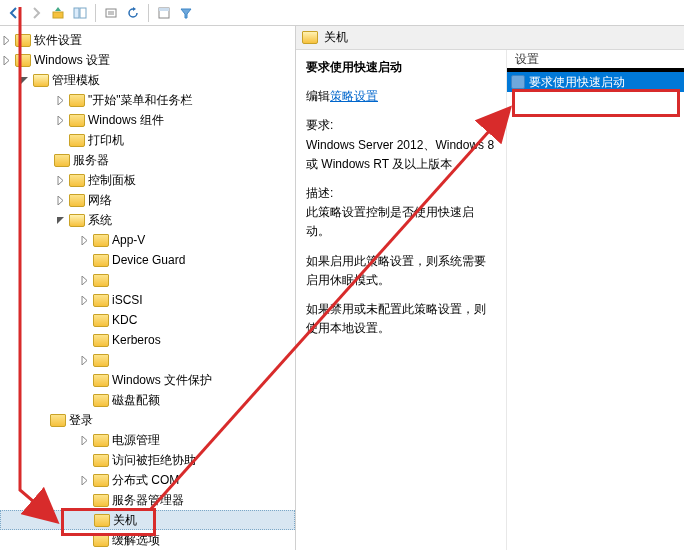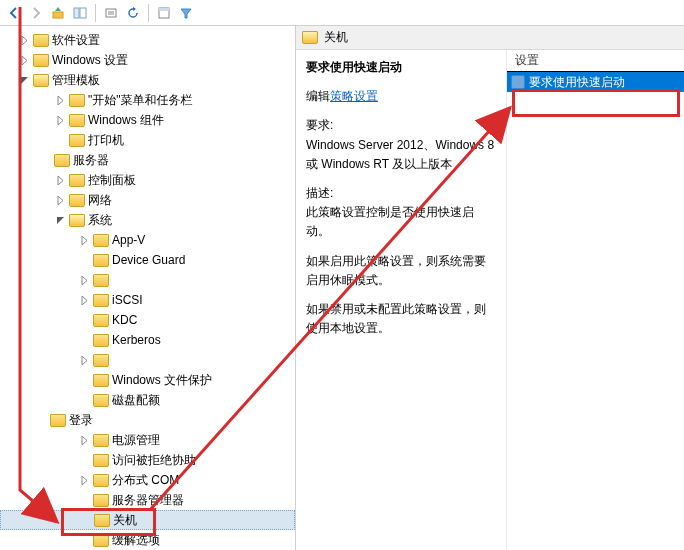--- a/index.html
+++ b/index.html
@@ -101,21 +101,21 @@
     margin-bottom: 10px;
   }
   .info-col a { color: #0066cc; }
   .info-col p { margin-bottom: 10px; }
   .list-col {
     flex: 1;
     border-left: 1px solid #e8e8e8;
   }
   .list-header {
     height: 22px;
-    border-bottom: 1px solid #000000;
+    border-bottom: 4px solid #000000;
     display: flex; align-items: center;
     padding: 0 8px;
     color: #333;
     font-size: 12px;
   }
   .list-item {
     display: flex; align-items: center;
     height: 20px;
     padding: 0 4px;
     gap: 4px;
@@ -198,32 +198,32 @@
       <svg width="14" height="14" viewBox="0 0 14 14">
         <path d="M2 3 L12 3 L8 8 L8 12 L6 12 L6 8 Z" fill="#6fa8dc" stroke="#3d85c6"></path>
       </svg>
     </div>
 </div>
 
 <div class="content">
   <div class="tree-panel">
     <ul class="tree" id="tree-root">
         <li>
-          <div class="row" style="padding-left:18px">
+          <div class="row" style="">
             <span class="expander">
               <svg width="9" height="9">
                 <path d="M2 0 L7 4.5 L2 9 Z" fill="none" stroke="#888"></path>
               </svg>
             </span>
             <span class="folder-icon"></span>
             <span class="label">软件设置</span>
           </div>
         </li>
         <li>
-          <div class="row" style="padding-left:18px">
+          <div class="row" style="">
             <span class="expander">
               <svg width="9" height="9">
                 <path d="M2 0 L7 4.5 L2 9 Z" fill="none" stroke="#888"></path>
               </svg>
             </span>
             <span class="folder-icon"></span>
             <span class="label">Windows 设置</span>
           </div>
         </li>
         <li>

